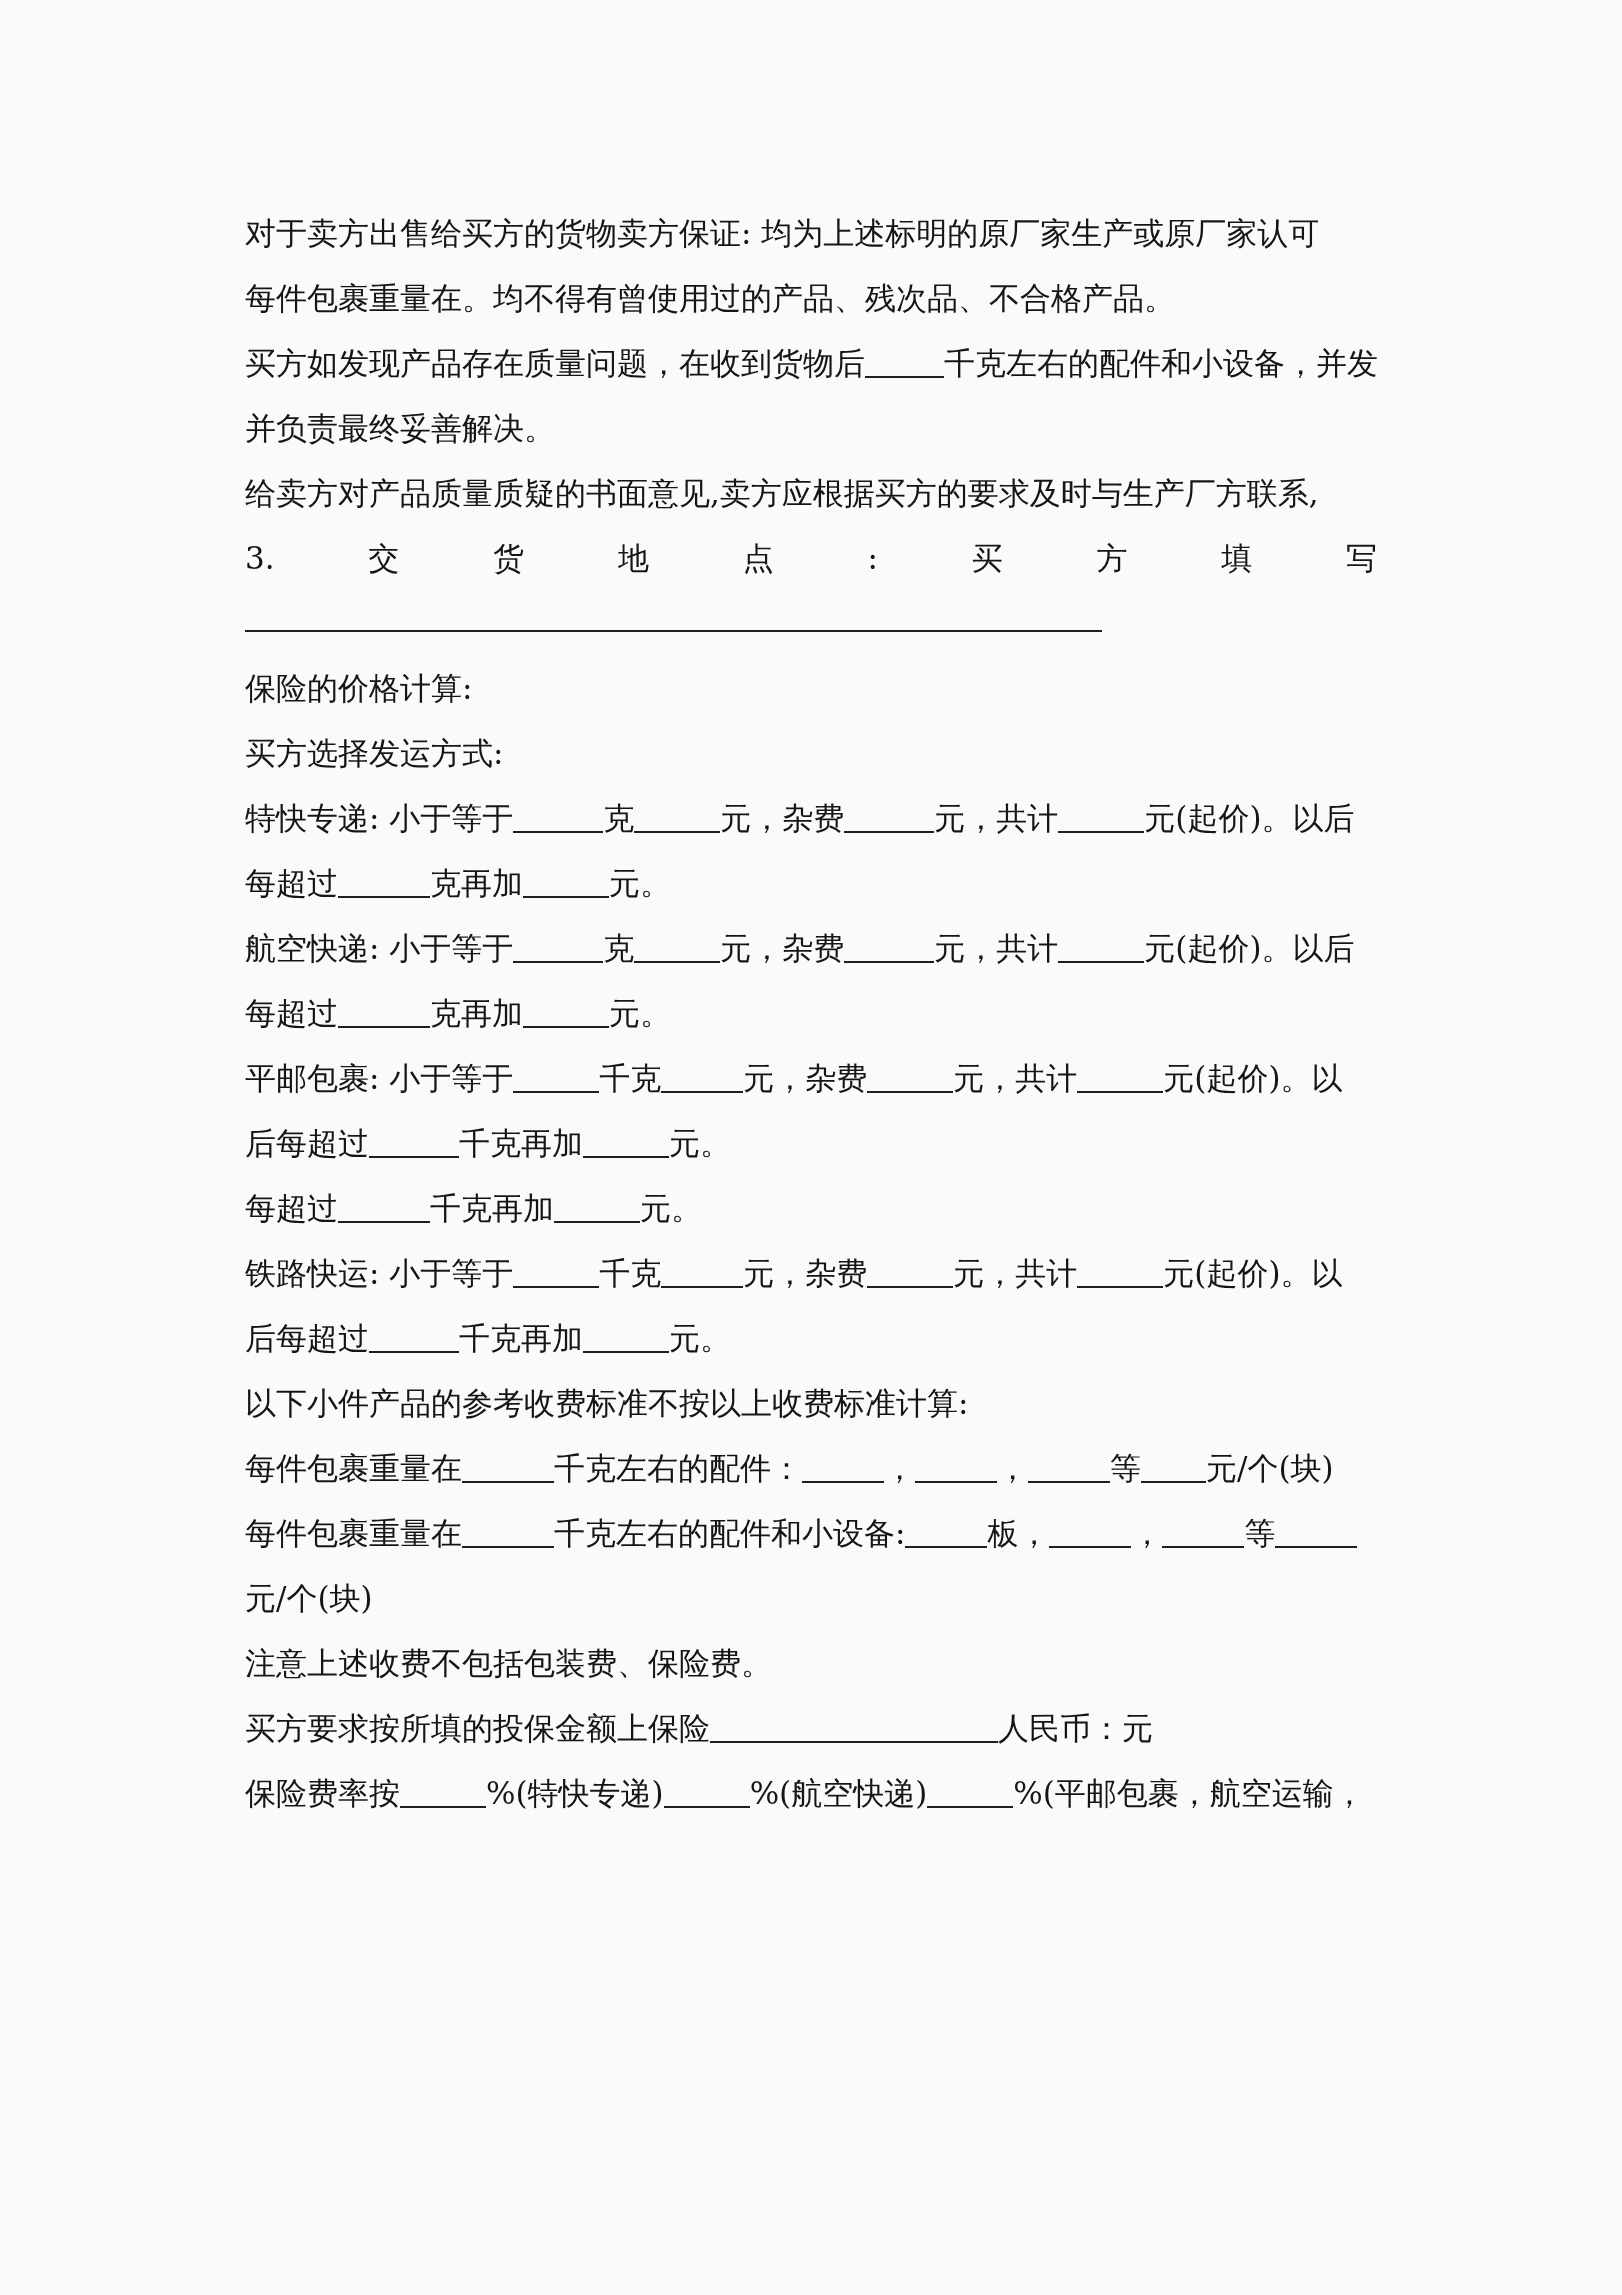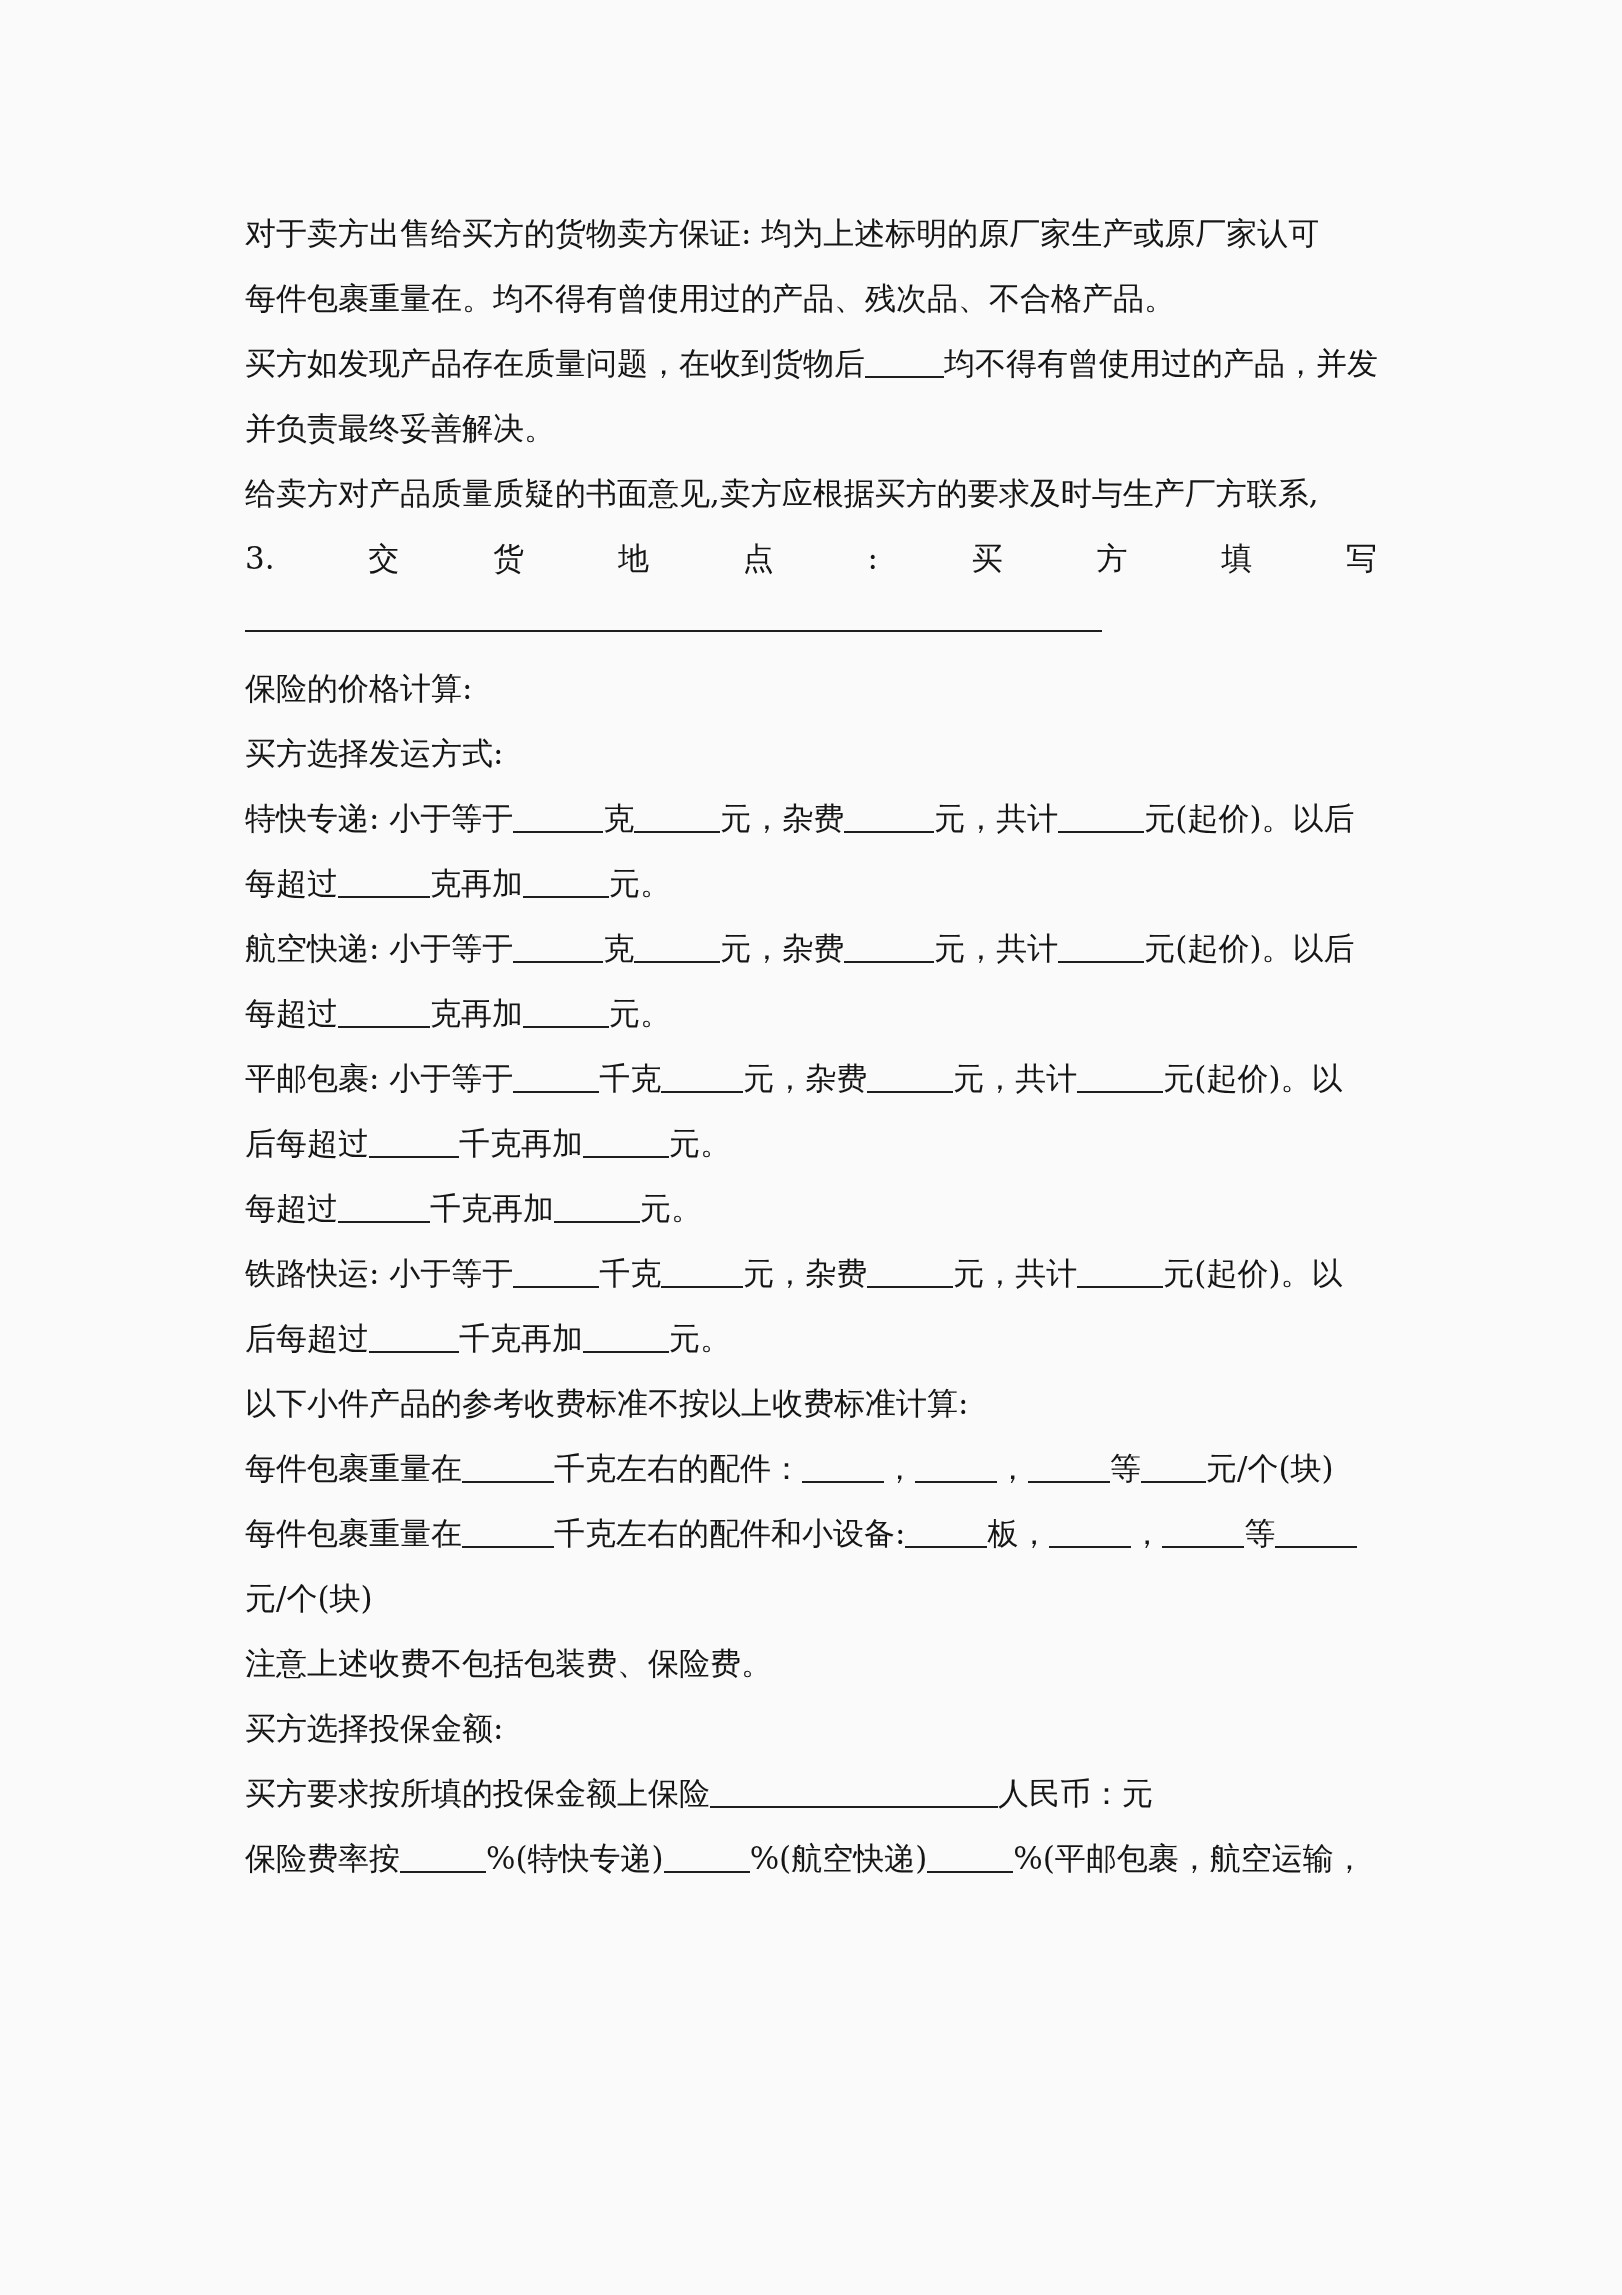--- a/index.html
+++ b/index.html
@@ -39,21 +39,21 @@
     border-bottom:2.6px solid #1e1e1e;
   }
 </style>
 </head>
 <body>
 
 <div class="page">
   <div class="content" id="doc-lines">
       <div class="line"><span class="t">对于卖方出售给买方的货物卖方保证: 均为上述标明的原厂家生产或原厂家认可</span></div>
       <div class="line"><span class="t">每件包裹重量在。均不得有曾使用过的产品、残次品、不合格产品。</span></div>
-      <div class="line"><span class="t">买方如发现产品存在质量问题，在收到货物后</span><span class="bl" style="width: 79px;"></span><span class="t">均不得有曾使用过的产品，并发</span></div>
+      <div class="line"><span class="t">买方如发现产品存在质量问题，在收到货物后</span><span class="bl" style="width: 79px;"></span><span class="t">千克左右的配件和小设备，并发</span></div>
       <div class="line"><span class="t">并负责最终妥善解决。</span></div>
       <div class="line"><span class="t">给卖方对产品质量质疑的书面意见,卖方应根据买方的要求及时与生产厂方联系,</span></div>
       <div class="line just">
         <span>3.</span>
         <span>交</span>
         <span>货</span>
         <span>地</span>
         <span>点</span>
         <span>:</span>
         <span>买</span>
@@ -73,18 +73,17 @@
       <div class="line"><span class="t">平邮包裹: 小于等于</span><span class="bl" style="width: 86px;"></span><span class="t">千克</span><span class="bl" style="width: 82px;"></span><span class="t">元，杂费</span><span class="bl" style="width: 86px;"></span><span class="t">元，共计</span><span class="bl" style="width: 86px;"></span><span class="t">元(起价)。以</span></div>
       <div class="line"><span class="t">后每超过</span><span class="bl" style="width: 90px;"></span><span class="t">千克再加</span><span class="bl" style="width: 86px;"></span><span class="t">元。</span></div>
       <div class="line"><span class="t">每超过</span><span class="bl" style="width: 92px;"></span><span class="t">千克再加</span><span class="bl" style="width: 86px;"></span><span class="t">元。</span></div>
       <div class="line"><span class="t">铁路快运: 小于等于</span><span class="bl" style="width: 86px;"></span><span class="t">千克</span><span class="bl" style="width: 82px;"></span><span class="t">元，杂费</span><span class="bl" style="width: 86px;"></span><span class="t">元，共计</span><span class="bl" style="width: 86px;"></span><span class="t">元(起价)。以</span></div>
       <div class="line"><span class="t">后每超过</span><span class="bl" style="width: 90px;"></span><span class="t">千克再加</span><span class="bl" style="width: 86px;"></span><span class="t">元。</span></div>
       <div class="line"><span class="t">以下小件产品的参考收费标准不按以上收费标准计算:</span></div>
       <div class="line"><span class="t">每件包裹重量在</span><span class="bl" style="width: 92px;"></span><span class="t">千克左右的配件：</span><span class="bl" style="width: 82px;"></span><span class="t">，</span><span class="bl" style="width: 82px;"></span><span class="t">，</span><span class="bl" style="width: 82px;"></span><span class="t">等</span><span class="bl" style="width: 65px;"></span><span class="t">元/个(块)</span></div>
       <div class="line"><span class="t">每件包裹重量在</span><span class="bl" style="width: 92px;"></span><span class="t">千克左右的配件和小设备:</span><span class="bl" style="width: 82px;"></span><span class="t">板，</span><span class="bl" style="width: 82px;"></span><span class="t">，</span><span class="bl" style="width: 82px;"></span><span class="t">等</span><span class="bl" style="width: 82px;"></span></div>
       <div class="line"><span class="t">元/个(块)</span></div>
       <div class="line"><span class="t">注意上述收费不包括包装费、保险费。</span></div>
-      <div class="line"><span class="t">买方选择投保金额:</span></div>
       <div class="line"><span class="t">买方要求按所填的投保金额上保险</span><span class="bl" style="width: 288px;"></span><span class="t">人民币：元</span></div>
       <div class="line"><span class="t">保险费率按</span><span class="bl" style="width: 86px;"></span><span class="t">%(特快专递)</span><span class="bl" style="width: 86px;"></span><span class="t">%(航空快递)</span><span class="bl" style="width: 86px;"></span><span class="t">%(平邮包裹，航空运输，</span></div>
     </div>
 </div>
 
 
 </body></html>

